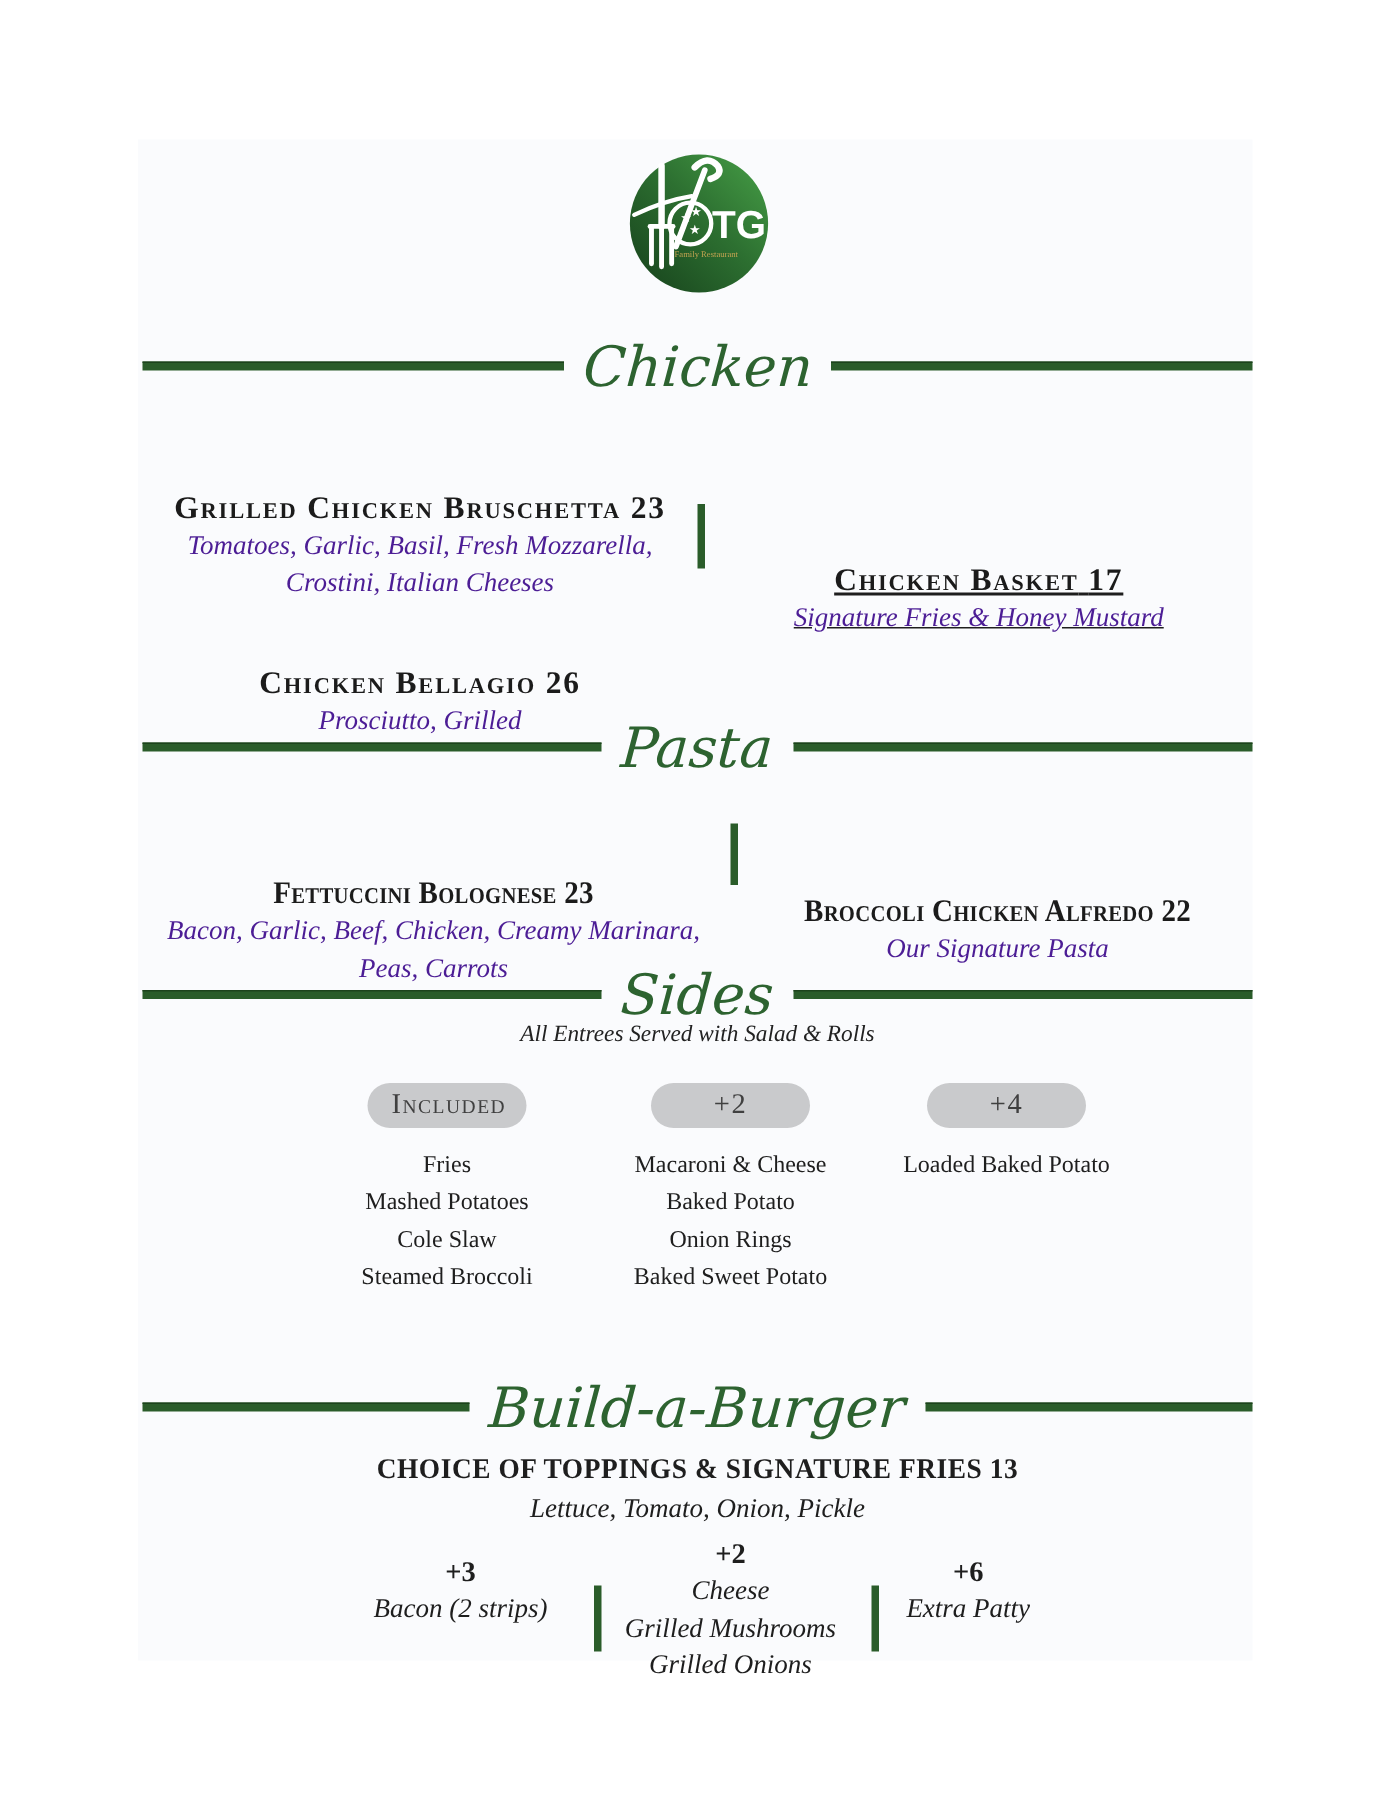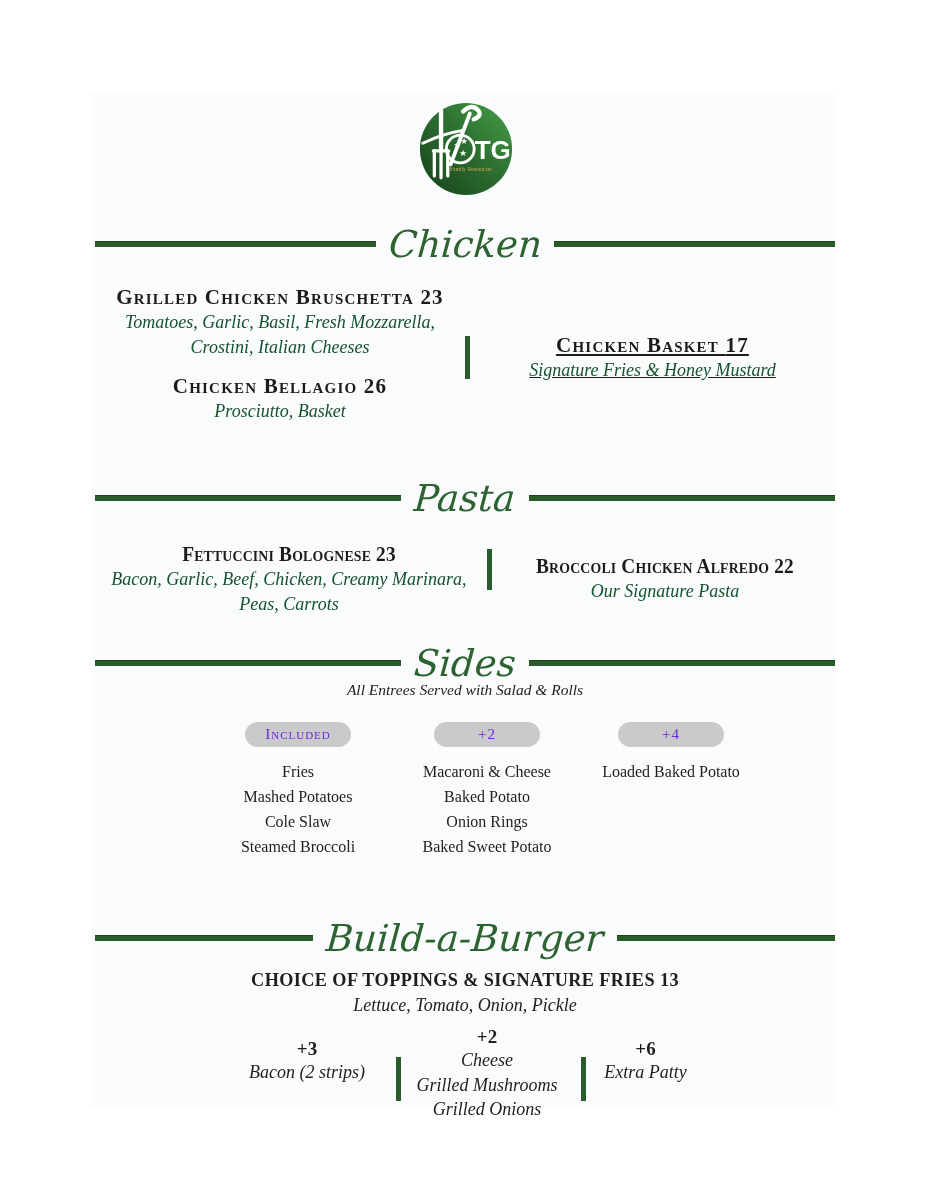--- a/index.html
+++ b/index.html
@@ -15,30 +15,30 @@
   }
   .sheet{position:absolute;left:92px;top:93px;width:743px;height:1014px;background:#fafbfd;}
   .logo{position:absolute;left:418px;top:101px;width:96px;height:96px;}
 
   .section-head{position:absolute;left:95px;width:740px;height:60px;display:flex;align-items:center;gap:13px;}
   .rule-h{flex:1;height:5px;background:var(--green);border-top:1px solid #1c431c;}
   .script{font-family:"DejaVu Serif", serif;font-style:italic;font-size:37px;line-height:1;
           color:var(--script-green);white-space:nowrap;transform:skewX(-4deg);}
 
   .col{position:absolute;text-align:center;}
-  .item{margin-bottom:13px;}
+  .item{margin-bottom:13px;margin-top:41px;}
   .name{font-weight:700;font-variant:small-caps;font-size:21px;letter-spacing:1.2px;color:#1b1b1b;line-height:26px;}
   .name.cond{letter-spacing:0.2px;transform:scaleX(0.92);transform-origin:center;}
-  .desc{font-style:italic;font-size:18px;line-height:25px;color:#14532d;}
+  .desc{font-style:italic;font-size:18px;line-height:25px;color:#4c1d95;}
   .vbar{position:absolute;width:5px;background:#2a5c2a;}
 
   .note{position:absolute;left:95px;width:740px;text-align:center;font-style:italic;font-size:15.5px;color:#222;}
 
   .pill{display:inline-block;width:74px;padding:4px 16px;background:var(--pill);border-radius:17px;
-        font-variant:small-caps;font-size:15px;letter-spacing:1px;color:#6d28d9;text-align:center;margin-bottom:12px;}
+        font-variant:small-caps;font-size:19px;letter-spacing:1px;color:#404040;text-align:center;margin-bottom:12px;}
   .side-item{font-size:16px;line-height:25px;}
 
   .burger-headline{position:absolute;left:95px;top:969px;width:740px;text-align:center;
         font-weight:700;font-size:19px;letter-spacing:0.4px;text-transform:uppercase;transform:scaleX(0.96);}
   .burger-included{position:absolute;left:95px;top:995px;width:740px;text-align:center;
         font-style:italic;font-size:18px;}
   .addon-price{font-weight:700;font-size:19px;line-height:22px;}
   .addon-item{font-style:italic;font-size:18px;line-height:24.5px;}
 </style>
 </head>
@@ -82,21 +82,21 @@
 </div>
 
 <div class="col" style="left:95px;top:284px;width:370px;">
   <div class="item">
     <div class="name"><span>Grilled Chicken Bruschetta</span> <span>23</span></div>
     <div class="desc">Tomatoes, Garlic, Basil, Fresh Mozzarella,</div>
     <div class="desc">Crostini, Italian Cheeses</div>
   </div>
   <div class="item">
     <div class="name"><span>Chicken Bellagio</span> <span>26</span></div>
-    <div class="desc">Prosciutto, Basket</div>
+    <div class="desc">Prosciutto, Grilled</div>
   </div>
 </div>
 
 <div class="vbar" style="left:465px;top:336px;height:43px;"></div>
 
 <div class="col" style="left:485px;top:332px;width:335px;text-decoration:underline;">
   <div class="item">
     <div class="name"><span>Chicken Basket</span> <span>17</span></div>
     <div class="desc">Signature Fries &amp; Honey Mustard</div>
   </div>

